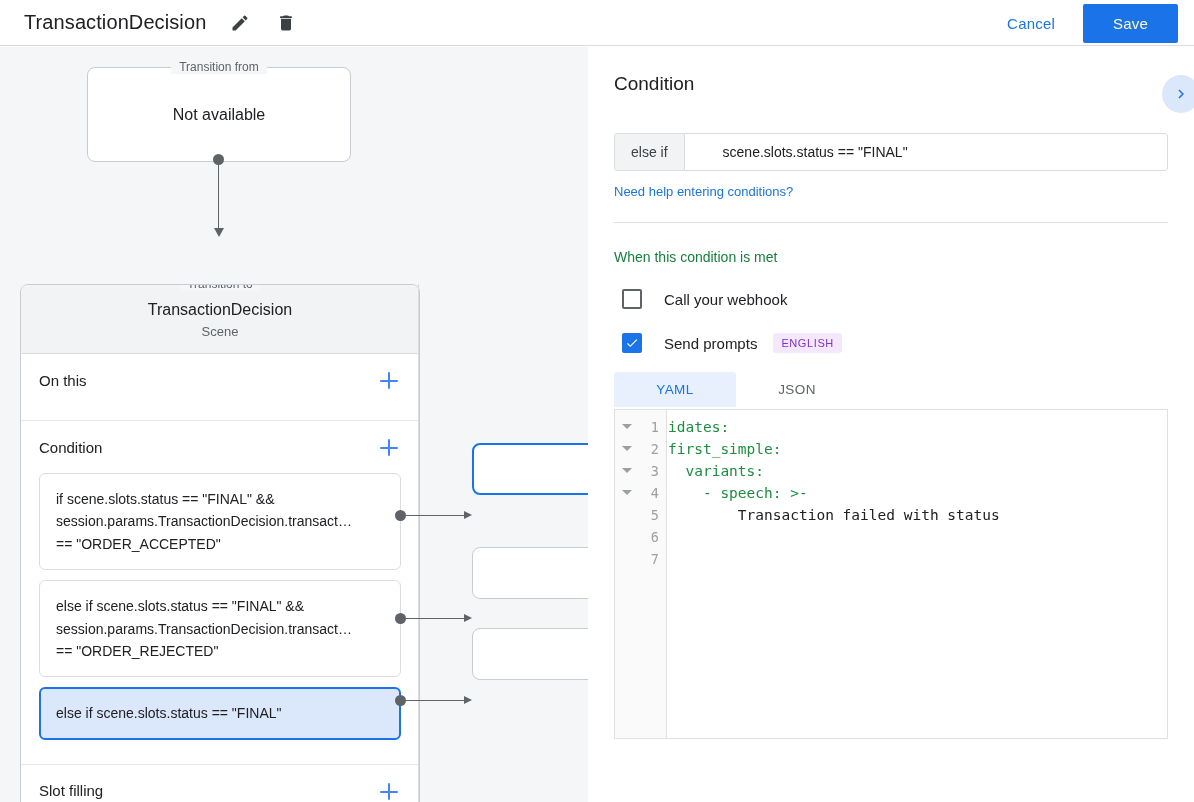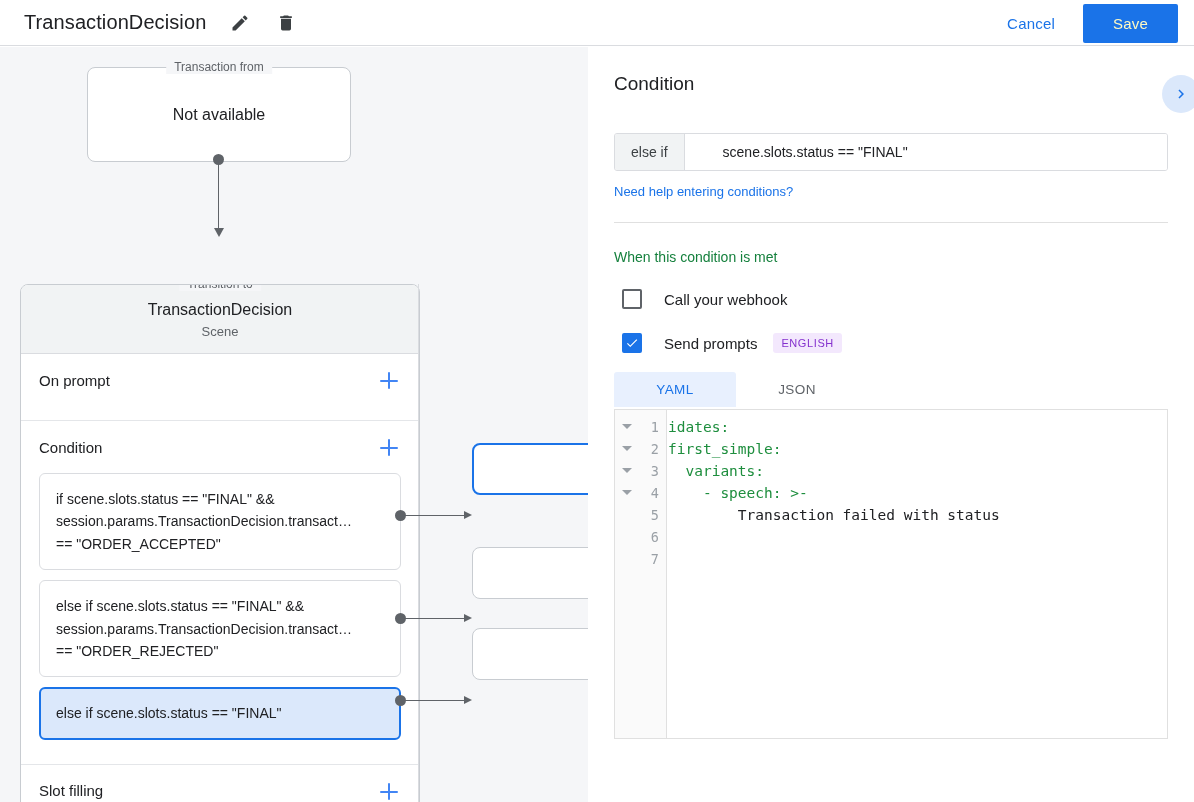--- a/index.html
+++ b/index.html
@@ -257,41 +257,41 @@
     </div>
     <div class="hdr-right">
       <button class="btn-cancel">Cancel</button>
       <button class="btn-save">Save</button>
     </div>
   </div>
 
   <div class="canvas">
 
     <div class="fieldcard" id="card-from">
-      <div class="legend">Transaction from</div>
+      <div class="legend">Transition from</div>
       <div class="body">Not available</div>
     </div>
 
     <div class="arrow-wrap">
       <div class="dot"></div>
       <div class="v-line"></div>
       <div class="v-head"></div>
     </div>
 
     <div id="scene-node">
       <div class="legend">Transition to</div>
 
       <div class="scene-head">
         <div class="scene-name">TransactionDecision</div>
         <div class="scene-sub">Scene</div>
       </div>
 
       <div class="section">
         <div class="section-head">
-          <span class="section-title">On prompt</span>
+          <span class="section-title">On this</span>
           <span class="plus"></span>
         </div>
       </div>
 
       <div class="section">
         <div class="section-head">
           <span class="section-title">Condition</span>
           <span class="plus"></span>
         </div>
         <div class="chip">

